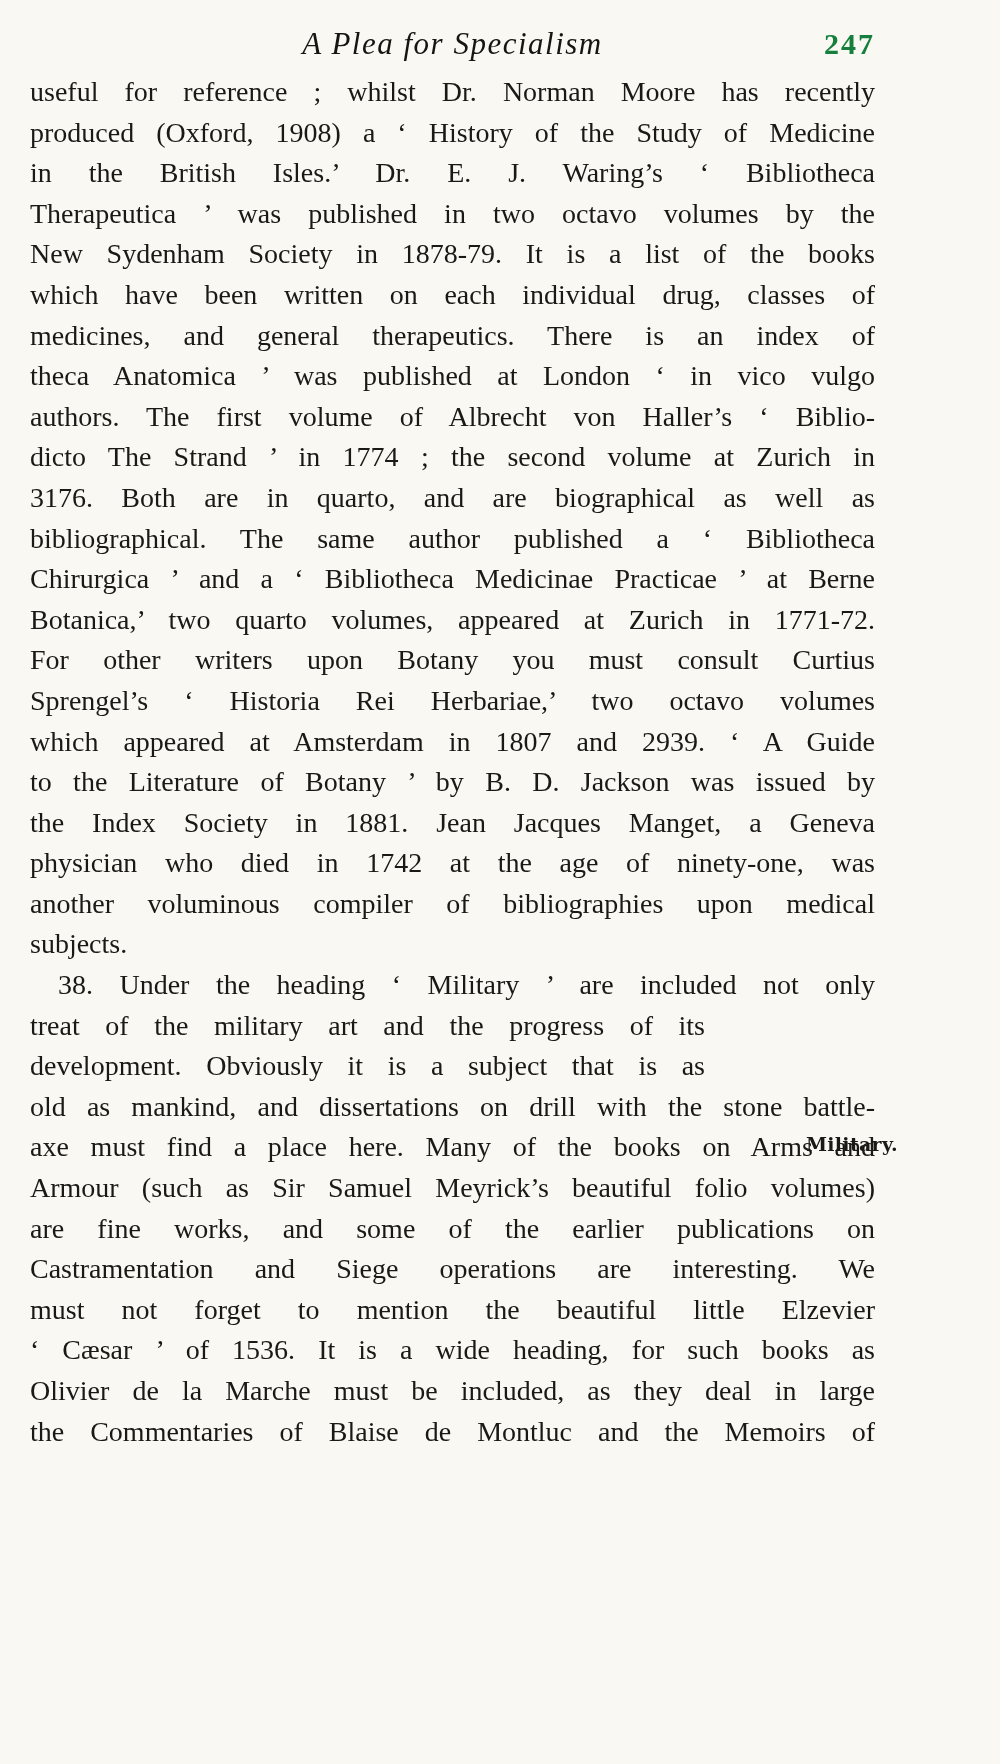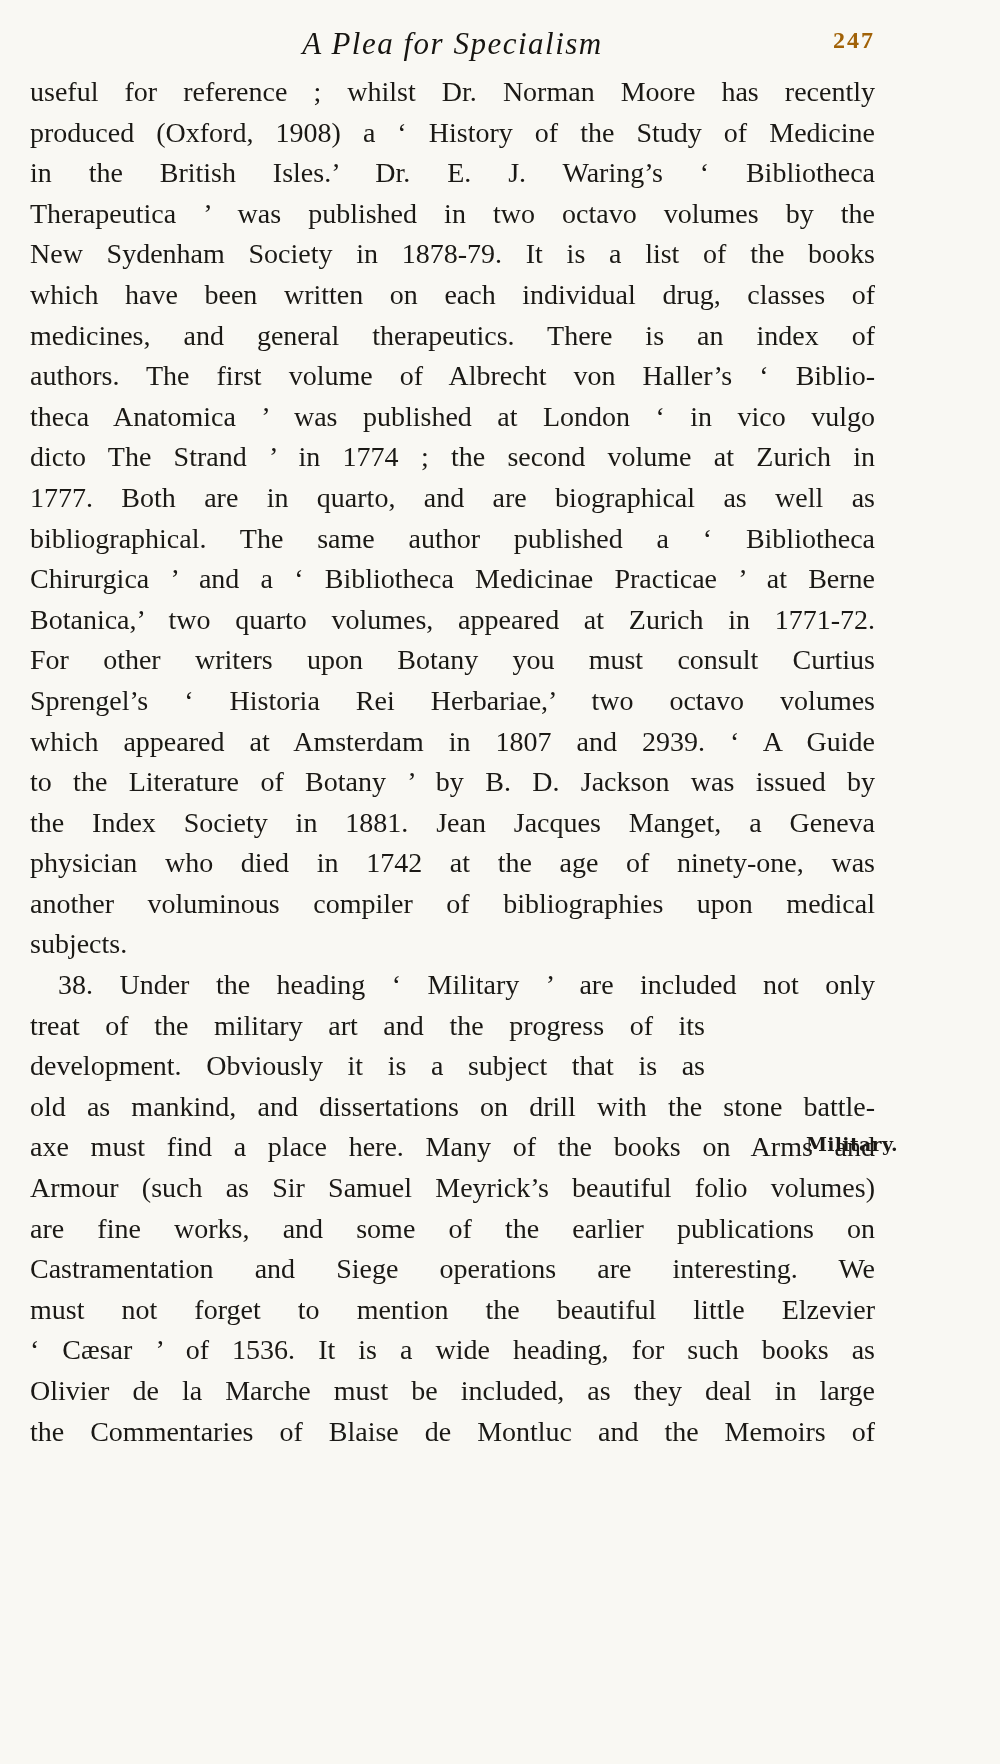--- a/index.html
+++ b/index.html
@@ -26,24 +26,24 @@
     text-align: center;
     font-style: italic;
     font-size: 31px;
     letter-spacing: 1.5px;
     color: #171511;
   }
   .page-number {
     position: absolute;
     right: 0;
     top: 1px;
-    font-size: 24px;
+    font-size: 30px;
     font-weight: 700;
     letter-spacing: 2px;
-    color: #a16207;
+    color: #15803d;
   }
   .body-text {
     font-size: 28px;
   }
   .paragraph {
     margin: 0;
     padding: 0;
   }
   .line {
     height: 40.6px;
@@ -86,24 +86,24 @@
 
   <main class="body-text">
       <div class="paragraph">
         <div class="line">useful for reference ; whilst Dr. Norman Moore has recently</div>
         <div class="line">produced (Oxford, 1908) a ‘ History of the Study of Medicine</div>
         <div class="line">in the British Isles.’  Dr. E. J. Waring’s ‘ Bibliotheca</div>
         <div class="line">Therapeutica ’ was published in two octavo volumes by the</div>
         <div class="line">New Sydenham Society in 1878-79.  It is a list of the books</div>
         <div class="line">which have been written on each individual drug, classes of</div>
         <div class="line">medicines, and general therapeutics.  There is an index of</div>
+        <div class="line">theca Anatomica ’ was published at London ‘ in vico vulgo</div>
         <div class="line">authors.  The first volume of Albrecht von Haller’s ‘ Biblio-</div>
-        <div class="line">theca Anatomica ’ was published at London ‘ in vico vulgo</div>
         <div class="line">dicto The Strand ’ in 1774 ; the second volume at Zurich in</div>
-        <div class="line">1777.  Both are in quarto, and are biographical as well as</div>
+        <div class="line">3176.  Both are in quarto, and are biographical as well as</div>
         <div class="line">bibliographical.  The same author published a ‘ Bibliotheca</div>
         <div class="line">Chirurgica ’ and a ‘ Bibliotheca Medicinae Practicae ’ at Berne</div>
         <div class="line">Botanica,’ two quarto volumes, appeared at Zurich in 1771-72.</div>
         <div class="line">For other writers upon Botany you must consult Curtius</div>
         <div class="line">Sprengel’s ‘ Historia Rei Herbariae,’ two octavo volumes</div>
         <div class="line">which appeared at Amsterdam in 1807 and 2939.  ‘ A Guide</div>
         <div class="line">to the Literature of Botany ’ by B. D. Jackson was issued by</div>
         <div class="line">the Index Society in 1881.  Jean Jacques Manget, a Geneva</div>
         <div class="line">physician who died in 1742 at the age of ninety-one, was</div>
         <div class="line">another voluminous compiler of bibliographies upon medical</div>

